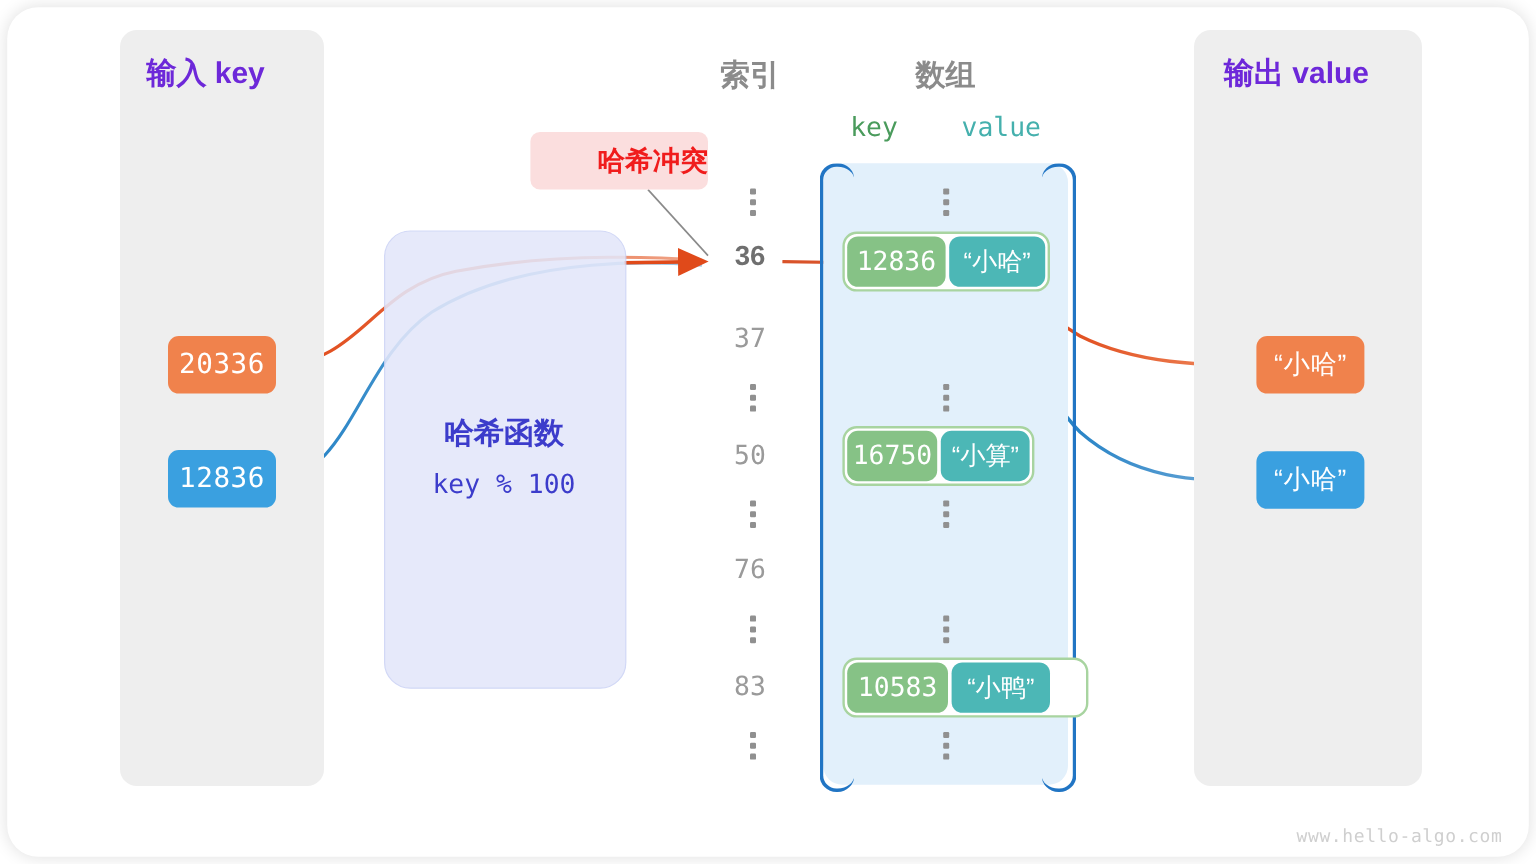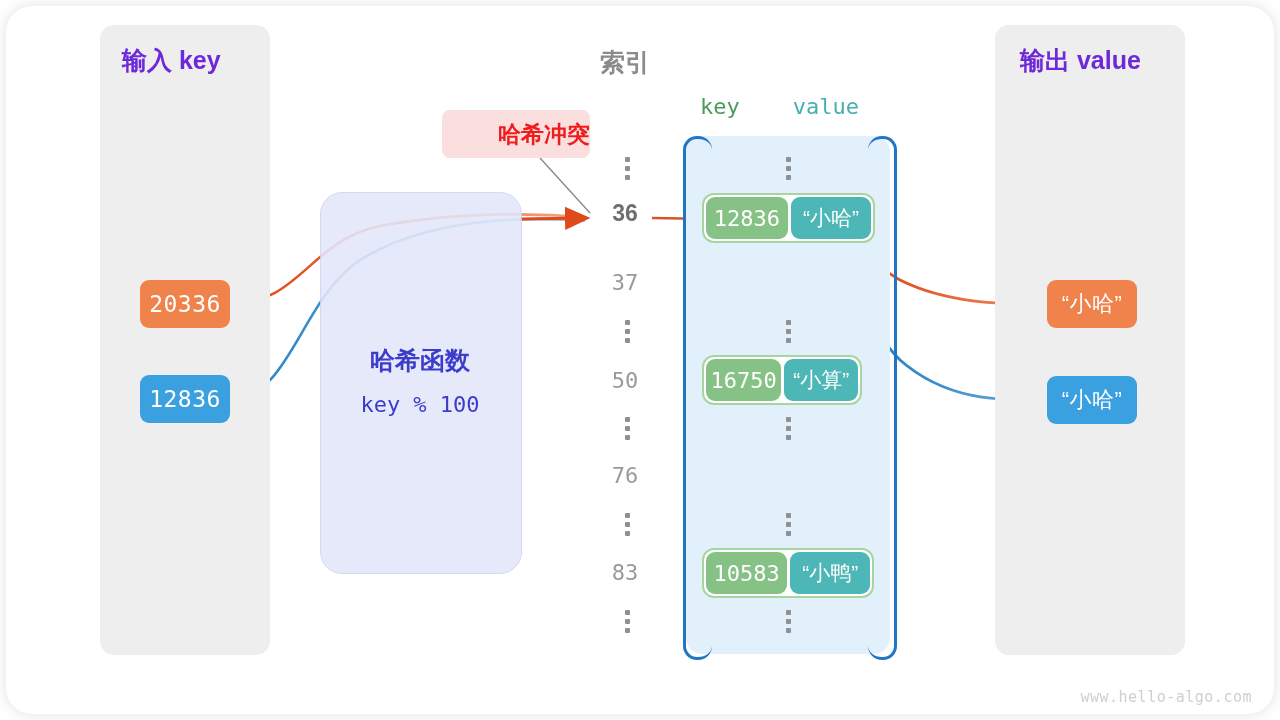--- a/index.html
+++ b/index.html
@@ -281,21 +281,24 @@
     <span>key % 100</span>
   </div>
 
   <div class="badge" style="left:442px; top:110px; width:148px; height:48px;justify-content:flex-end;">
     <span>哈希冲突</span>
   </div>
 
   <div class="col-head" style="left:565px; top:46px; width:120px;">
     <span>索引</span>
   </div>
-  <div class="kv-head" style="left:700px; top:94px; width:176px; text-align:left;">
+  <div class="col-head" style="left:728px; top:46px; width:120px;">
+    <span>数组</span>
+  </div>
+  <div class="kv-head" style="left:700px; top:94px; width:176px; text-align:center;">
     <span class="k">key</span>
     <span>&nbsp;&nbsp;</span>
     <span class="v">value</span>
   </div>
 
   <div class="array-box" style="left:686px; top:136px; width:204px; height:518px;"></div>
   <div class="bracket bracket-l" style="left:683px; top:136px; height:518px;"></div>
   <div class="bracket bracket-r" style="left:868px; top:136px; height:518px;"></div>
 
   <div class="dots" style="left:620px; top:157px;">
@@ -356,21 +359,21 @@
     </div>
 
   <div class="pair" style="left:702px; top:193px; width:173px; height:50px;">
     <div class="cell cell-key">12836</div>
     <div class="cell cell-val">“小哈”</div>
   </div>
   <div class="pair" style="left:702px; top:355px; width:160px; height:50px;">
     <div class="cell cell-key">16750</div>
     <div class="cell cell-val">“小算”</div>
   </div>
-  <div class="pair" style="left:702px; top:548px; width:172px; height:50px;">
+  <div class="pair" style="left:702px; top:548px; width:205px; height:50px;">
     <div class="cell cell-key">10583</div>
     <div class="cell cell-val">“小鸭”</div>
   </div>
 
   <div class="panel" style="left:995px; top:25px; width:190px; height:630px;"></div>
   <div class="panel-title" style="left:1020px; top:44px;">
     <span>输出 value</span>
   </div>
 
   <div class="chip chip-orange chip-out" style="left:1047px; top:280px; width:90px; height:48px;">

